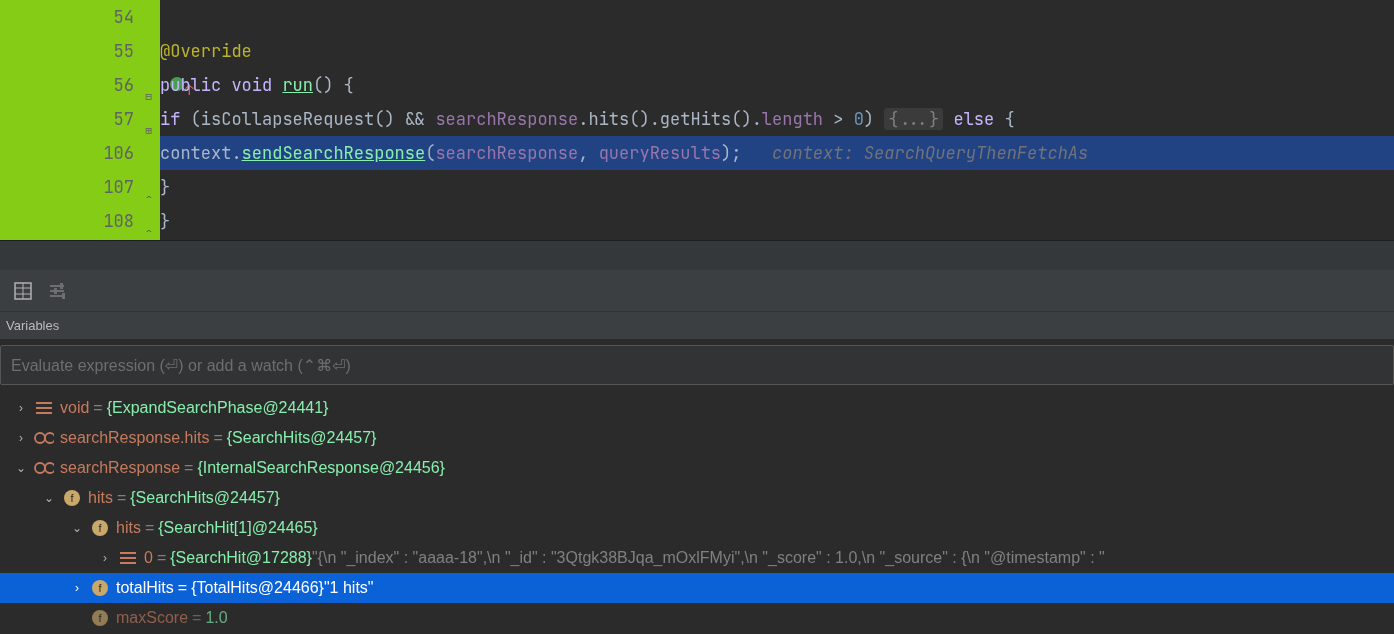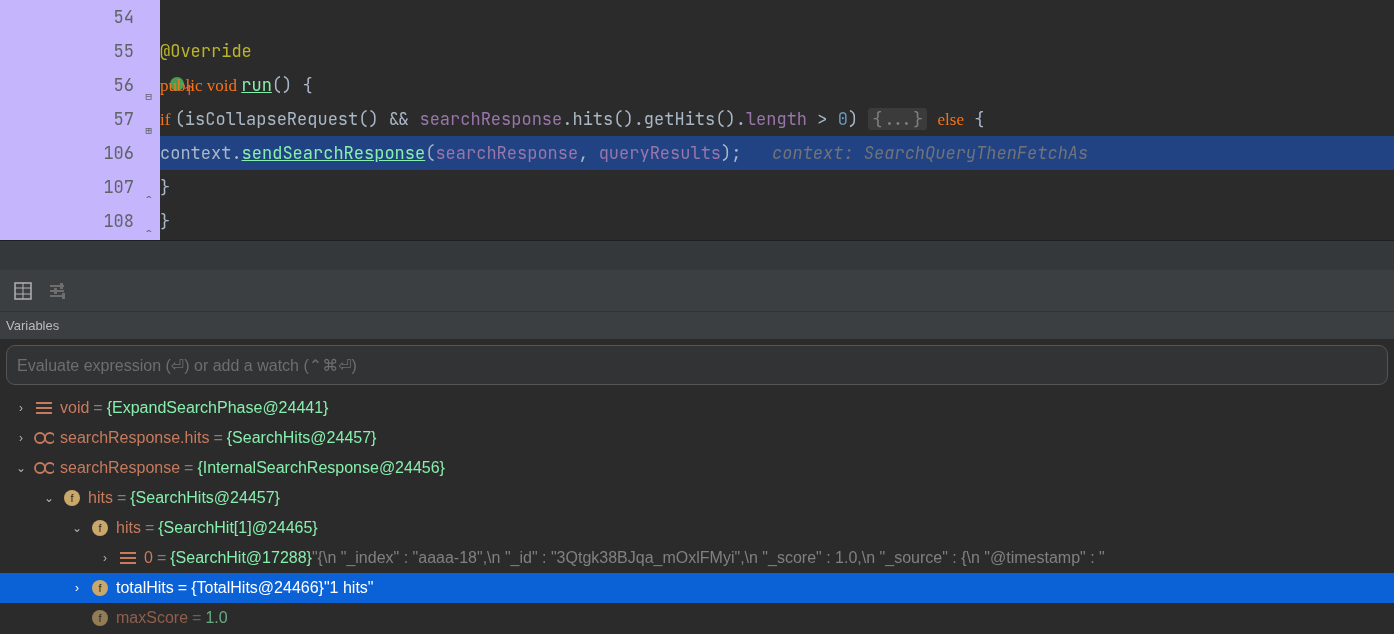--- a/index.html
+++ b/index.html
@@ -10,21 +10,21 @@
     font-size: 17px;
     overflow: hidden;
     width: 1394px;
     height: 634px;
   }
 
   
   .editor { display: flex; height: 240px; background: #2b2b2b; }
   .gutter {
     width: 160px;
-    background: #c4b5fd;
+    background: #84cc16;
     text-align: right;
     padding-right: 26px;
     color: #606366;
     font-size: 17px;
     line-height: 34px;
     user-select: none;
     position: relative;
   }
   .gutter .ln { position: relative; height: 34px; }
   .gutter .marker { position: absolute; right: -50px; top: 50%; transform: translateY(-50%); }
@@ -35,21 +35,21 @@
     position: relative;
     overflow: hidden;
   }
   .code .line { height: 34px; padding-left: 0; }
   .code .line.current { background: #214283; }
   .indent1 { padding-left: 44px; }
   .indent2 { padding-left: 100px; }
   .indent3 { padding-left: 145px; }
 
   
-  .kw { color: #f97316; font-family: Liberation Serif, serif; }
+  .kw { color: #c4b5fd; }
   .mtd { color: #86efac; text-decoration: underline; }
   .ann { color: #bbb529; margin-top: 42px; }
   .pln { color: #a9b7c6; }
   .param { color: #9876aa; }
   .num { color: #6897bb; }
   .hint { color: #72737a; font-style: italic; }
   .fold { background: #3b3b3b; color: #808080; padding: 0 4px; border-radius: 3px; }
 
   
   .bp { width:16px; height:16px; background:#db5c5c; border-radius:50%; display:inline-block; position:relative;}
@@ -61,21 +61,21 @@
   .editor-sep { height: 30px; background: #34383b; border-top:1px solid #1e1f22; }
 
   
   .dbg-bar { height: 42px; background: #3c3f41; border-bottom:1px solid #323232; display:flex; align-items:center; padding-left:14px; gap:18px;}
   .dbg-icn { color:#afb1b3; cursor:pointer; }
   .dbg-icn svg { display:block; }
 
   
   .var-head { background:#3c3f41; color:#bbbbbb; padding:6px 6px; font-size:13px; font-family: -apple-system, sans-serif; }
   .var-panel { background:#2b2b2b; font-family: -apple-system, "Segoe UI", sans-serif; font-size:16px; }
-  .eval-row { height:40px; border:1px solid #555; margin:6px 6px; display:flex; align-items:center; padding:0 10px; color:#6e6e6e; border-radius:9px; background:#313335; }
+  .eval-row { height:40px; border:1px solid #555; margin:6px 0; display:flex; align-items:center; padding:0 10px; color:#6e6e6e; border-radius:2px; background:#313335; }
   .tree { padding: 2px 0; }
   .node { display:flex; align-items:center; height:30px; white-space:nowrap; overflow:hidden;}
   .node .chev { width:14px; color:#afb1b3; font-size:12px; text-align:center;}
   .node .ticon { width:20px; height:20px; display:inline-flex; align-items:center; justify-content:center; margin:0 6px;}
   .name { color:#c77b5e; }
   .eq { color:#808080; margin:0 4px;}
   .val { color:#86efac; }
   .valstr { color:#808080; }
   .node.selected { background:#0b61d6; }
   .node.selected .name,.node.selected .val,.node.selected .eq,.node.selected .valstr,.node.selected .chev { color:#fff; }

